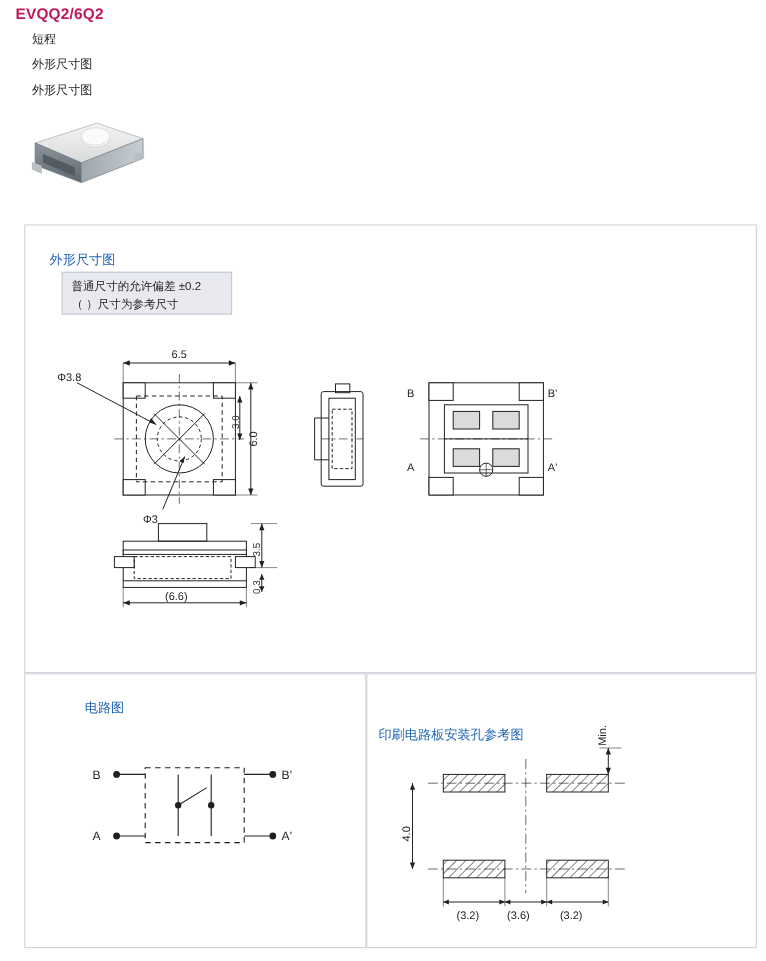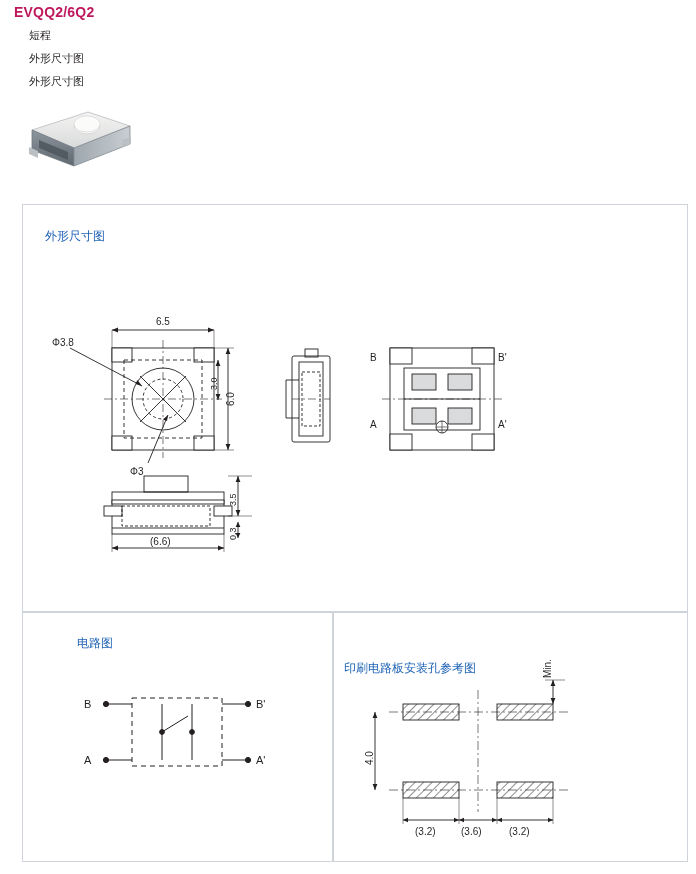--- a/index.html
+++ b/index.html
@@ -134,20 +134,24 @@
 
       <polygon points="13,40 42,52 42,60 13,48" fill="#4d565d" opacity="0.85"></polygon>
 
       <polygon points="3,47 12,51 12,58 3,54" fill="#b9bfc3"></polygon>
       <polygon points="96,40 105,37 105,44 96,47" fill="#b9bfc3"></polygon>
     </svg>
   </div>
 
   <div class="panel panel-outline"></div>
   <div class="panel-title" style="left:45px; top:228px;">外形尺寸图</div>
+  <div class="note-box" style="left:56px; top:247px; width:155px; height:39px;">
+    <div>普通尺寸的允许偏差 ±0.2</div>
+    <div>（ ）尺寸为参考尺寸</div>
+  </div>
 
   <svg class="drawing-svg" style="left:22px; top:300px;" width="666" height="300" viewBox="0 0 666 300">
     <g stroke="#231f20" fill="none" stroke-width="0.9" font-family="Liberation Sans, sans-serif" font-size="10">
 
       <rect x="90" y="48" width="102" height="102"></rect>
 
       <rect x="90" y="48" width="20" height="14" fill="#ffffff"></rect>
       <rect x="172" y="48" width="20" height="14" fill="#ffffff"></rect>
       <rect x="90" y="136" width="20" height="14" fill="#ffffff"></rect>
       <rect x="172" y="136" width="20" height="14" fill="#ffffff"></rect>

